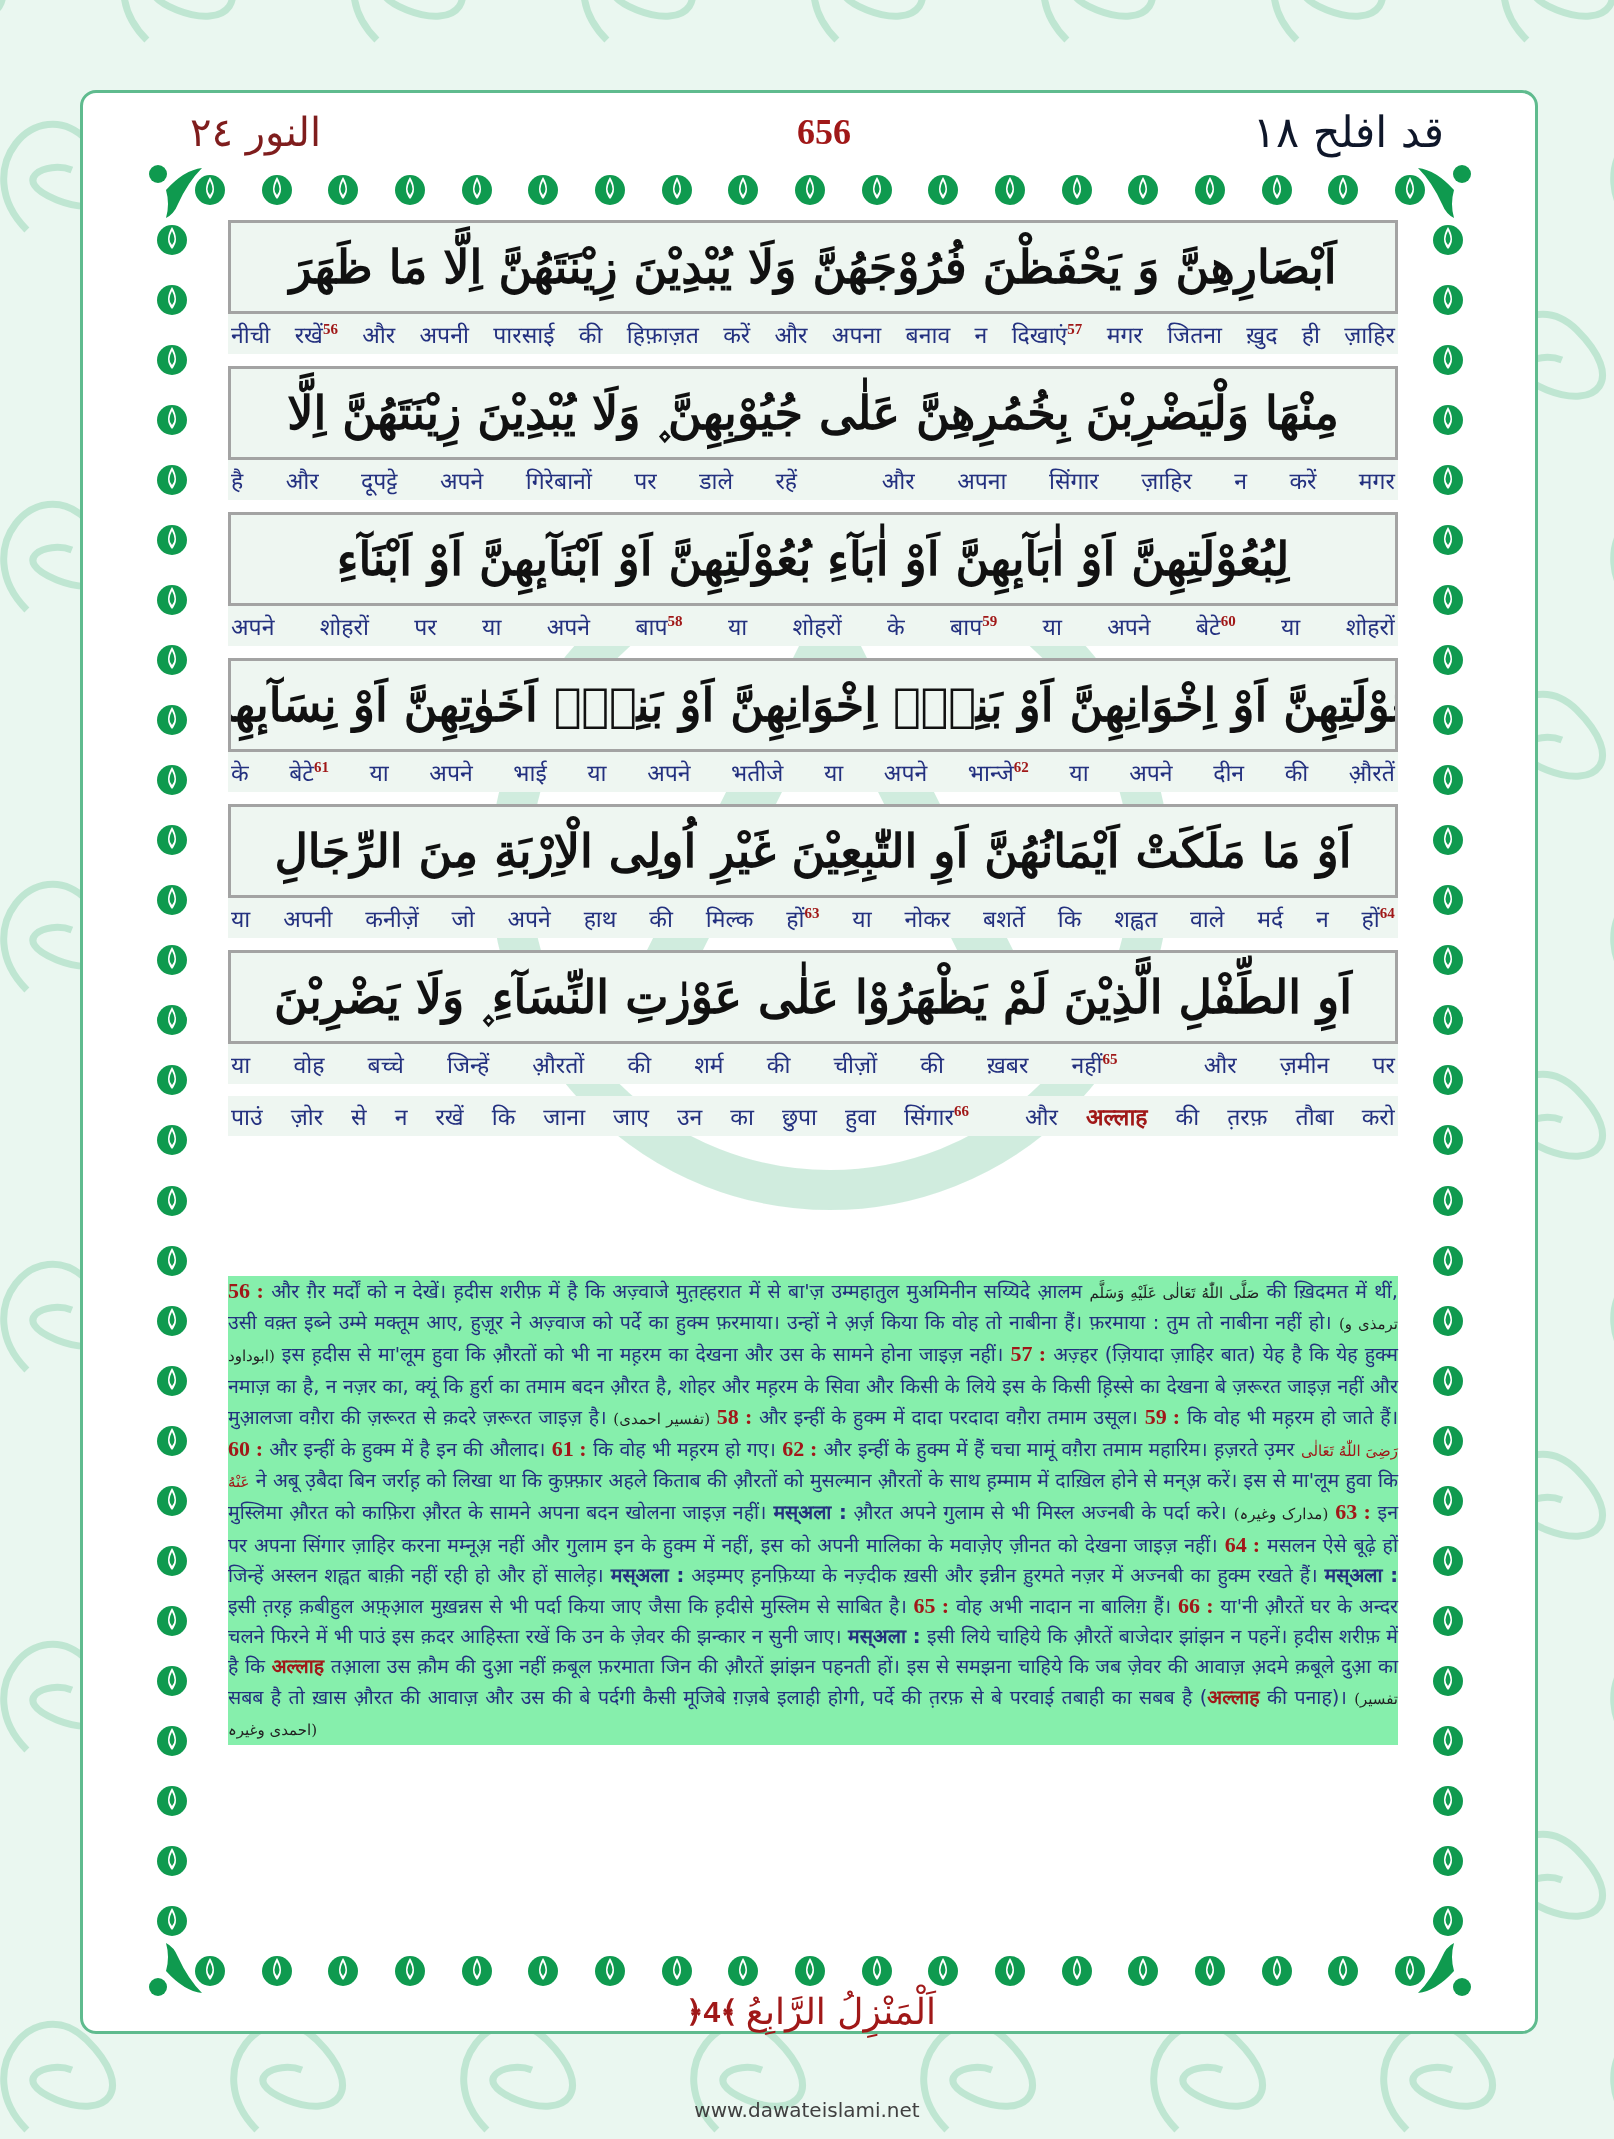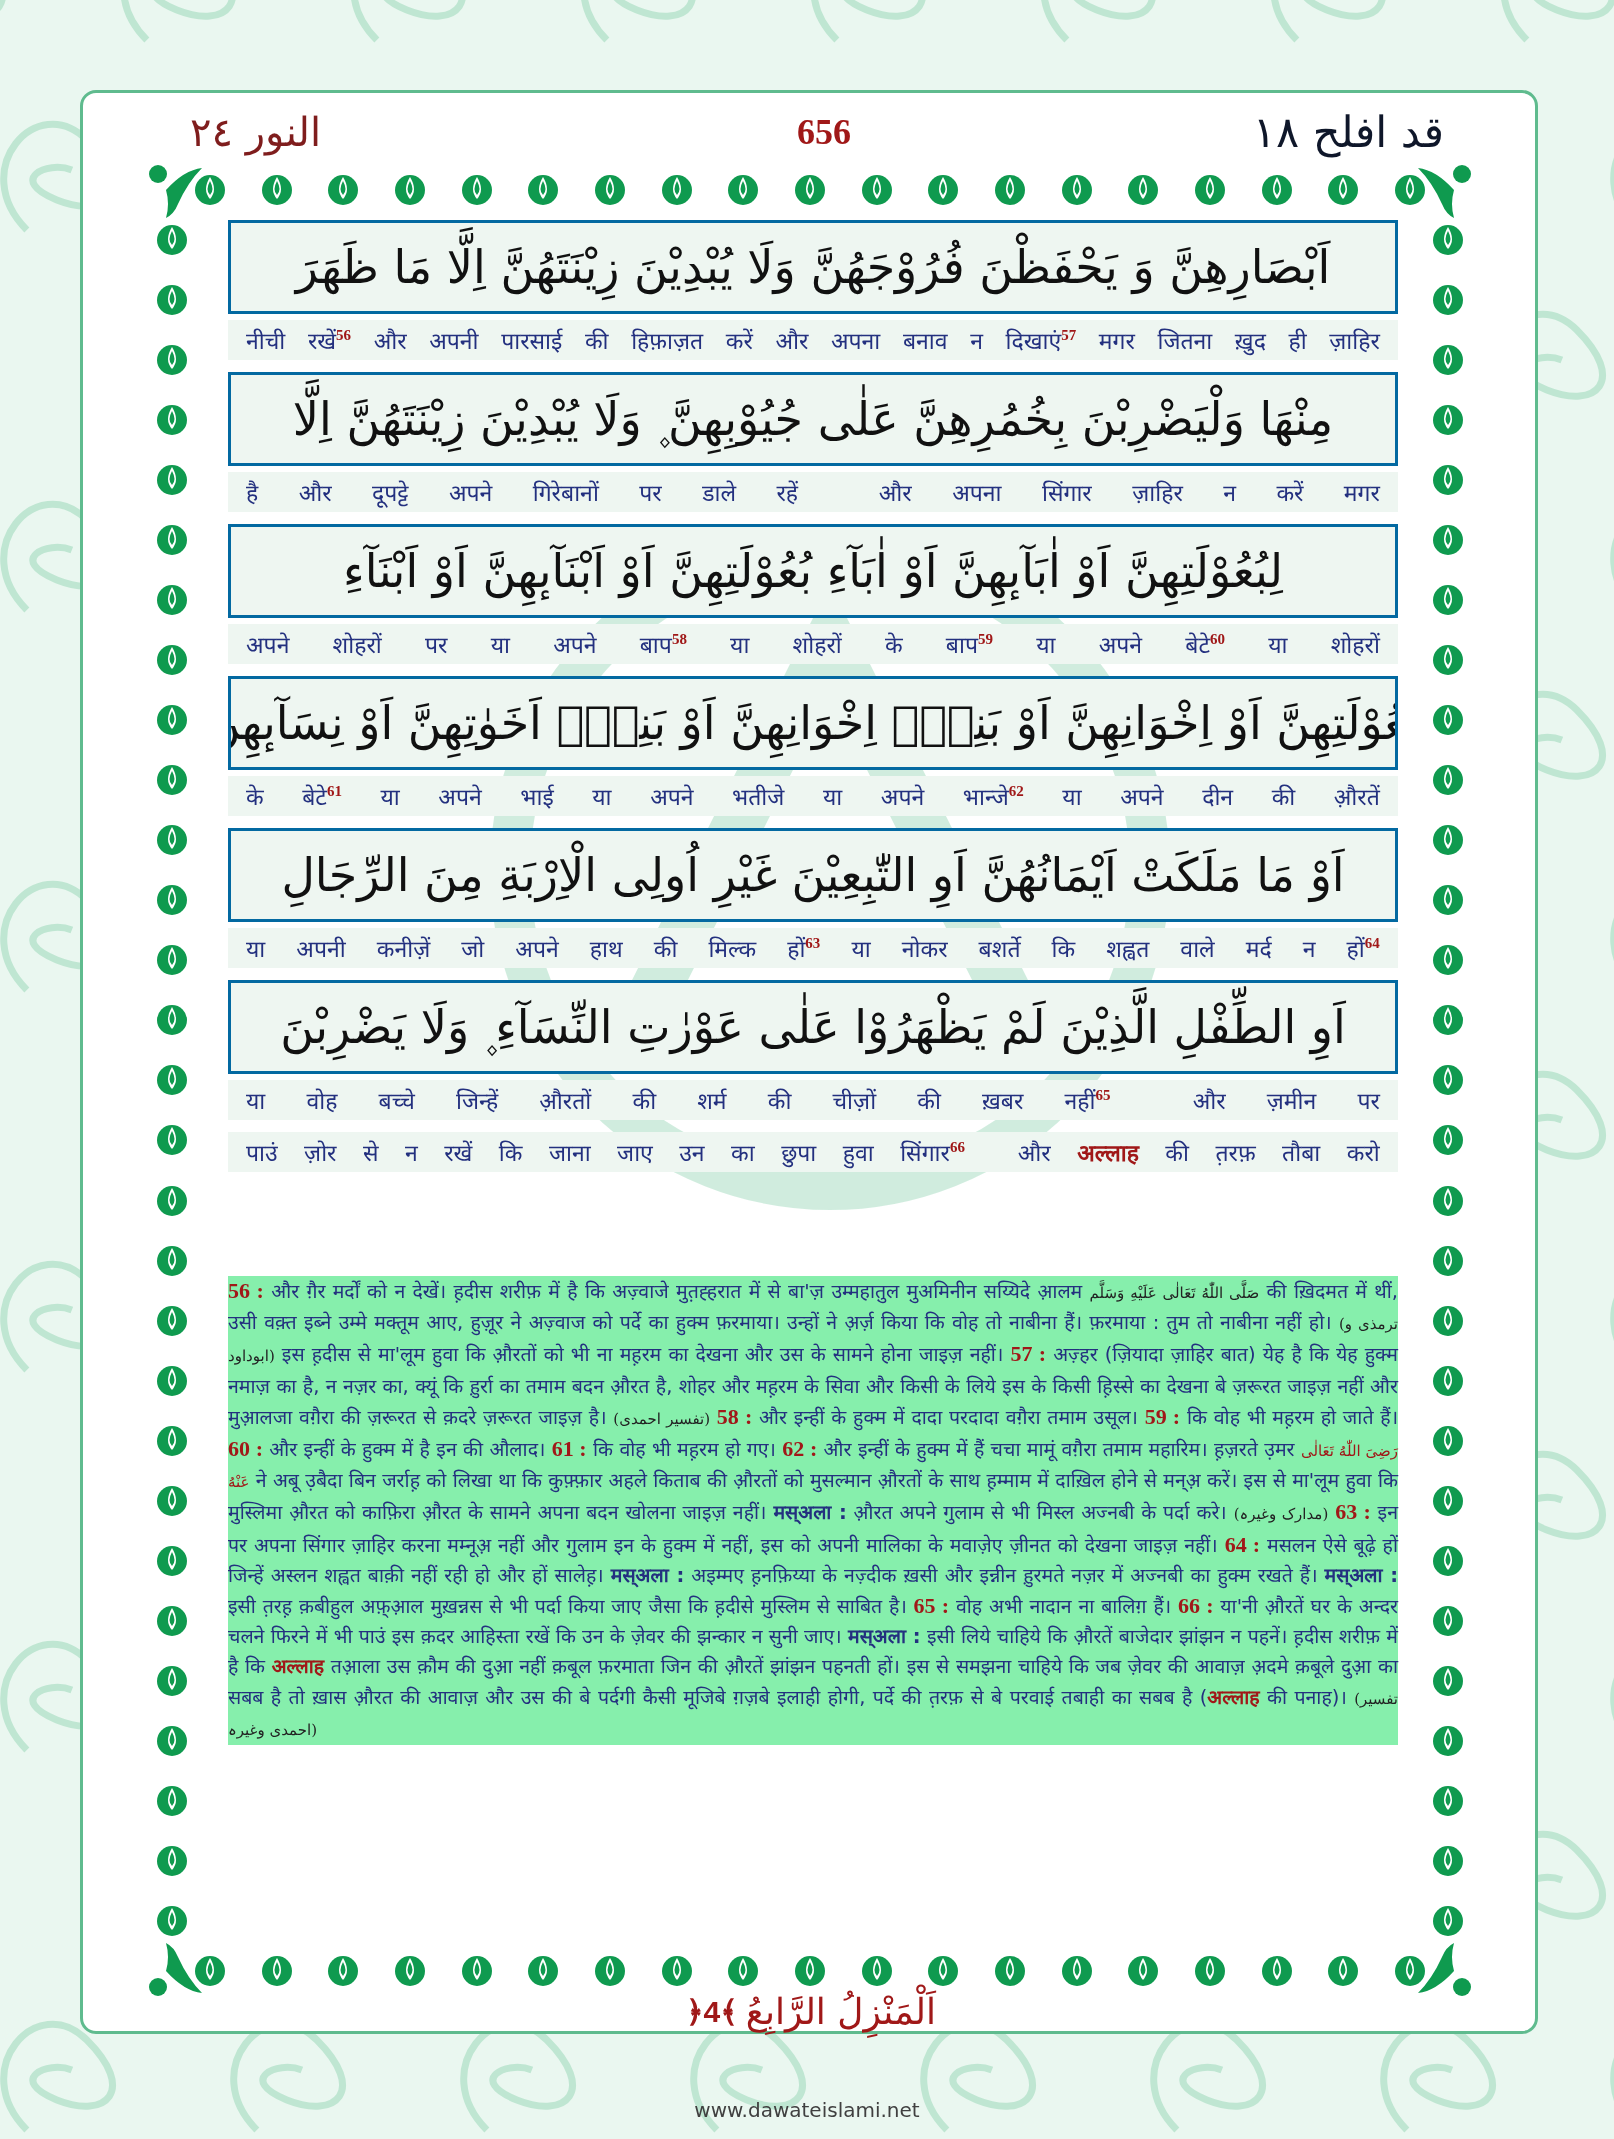--- a/index.html
+++ b/index.html
@@ -9,22 +9,22 @@
   .hdr{position:absolute;top:104px;height:56px;z-index:3;display:flex;align-items:center;}
   .hdr-left{left:190px;font-family:"DejaVu Serif",serif;font-size:40px;color:#7f1d1d;}
   .hdr-center{left:0;width:1614px;justify-content:center;font-family:"Liberation Serif",serif;font-weight:bold;font-size:36px;color:#a01818;margin-left:17px;}
   .hdr-right{right:170px;font-family:"DejaVu Serif",serif;font-size:43px;color:#0f172a;}
   .frame{position:absolute;left:150px;top:168px;width:1320px;height:1825px;z-index:2;}
   .orn-row{position:absolute;left:40px;right:40px;height:44px;display:flex;justify-content:space-between;align-items:center;}
   .orn-col{position:absolute;top:50px;bottom:50px;width:44px;display:flex;flex-direction:column;justify-content:space-between;align-items:center;}
   .orn{width:40px;height:40px;}
   .corner{position:absolute;width:60px;height:60px;}
   .content{position:absolute;left:228px;top:220px;width:1170px;z-index:3;}
-  .ayah-box{height:88px;border:3px solid #0369a1;background:#eef6f1;display:flex;align-items:center;justify-content:center;direction:rtl;font-family:"DejaVu Serif",serif;font-size:46px;font-weight:normal;color:#111;white-space:nowrap;overflow:hidden;margin-bottom:6px;}
-  .trans{height:40px;display:flex;justify-content:space-between;align-items:center;font-family:"DejaVu Sans",sans-serif;font-size:23px;color:#23307f;margin-bottom:12px;padding:0 18px;background:#eef6f1;}
+  .ayah-box{height:88px;border:3px solid #a3a3a3;background:#eef6f1;display:flex;align-items:center;justify-content:center;direction:rtl;font-family:"DejaVu Serif",serif;font-size:46px;font-weight:bold;color:#111;white-space:nowrap;overflow:hidden;}
+  .trans{height:40px;display:flex;justify-content:space-between;align-items:center;font-family:"DejaVu Sans",sans-serif;font-size:23px;color:#23307f;margin-bottom:12px;padding:0 3px;background:#eef6f1;}
   .trans .w{white-space:nowrap;}
   sup.fn{color:#a01818;font-weight:bold;font-family:"Liberation Serif",serif;font-size:15px;}
   .allah{color:#a01818;font-weight:bold;}
   .commentary{position:absolute;left:228px;top:1276px;width:1170px;z-index:3;background:#86efac;font-family:"DejaVu Sans",sans-serif;font-size:19.5px;line-height:30.2px;color:#23307f;text-align:justify;}
   .commentary .num{color:#a01818;font-weight:bold;font-family:"Liberation Serif",serif;font-size:22px;}
   .commentary .masala{font-weight:bold;color:#23307f;}
   .commentary .ar{font-family:"DejaVu Serif",serif;font-size:15px;color:#222;}
   .commentary .ar-red{font-family:"DejaVu Serif",serif;font-size:15px;color:#a01818;}
   .manzil{position:absolute;left:0;width:1614px;top:1982px;height:58px;z-index:3;display:flex;justify-content:center;align-items:center;font-family:"DejaVu Serif",serif;font-size:36px;color:#a01818;direction:rtl;}
   .manzil .badge{font-family:"Liberation Sans",sans-serif;font-weight:bold;font-size:30px;margin:0 8px;}

